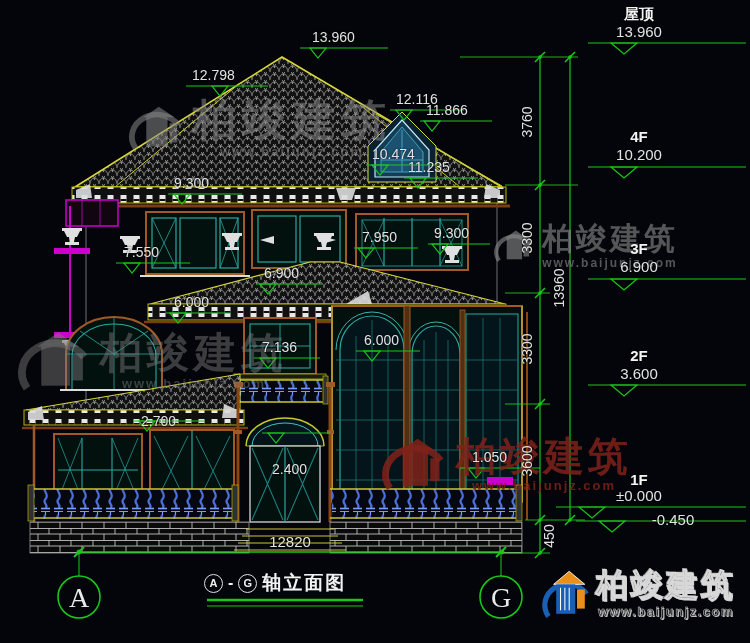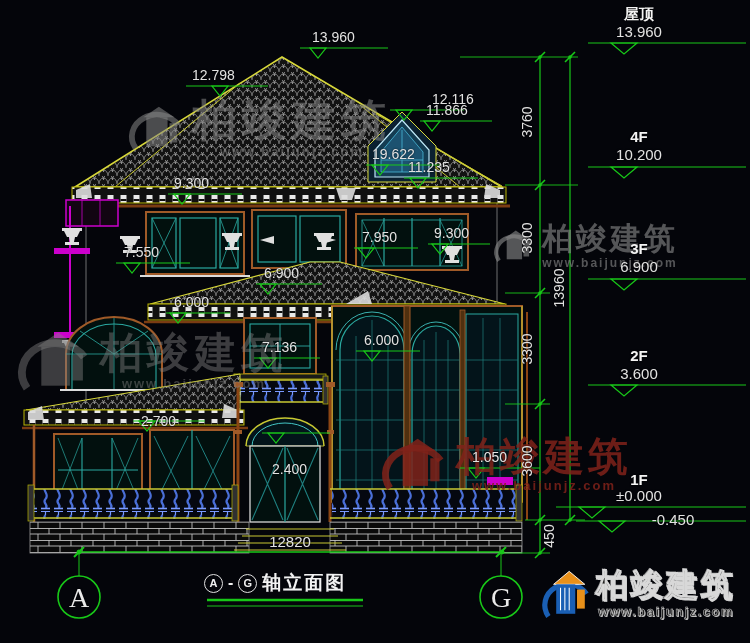--- a/index.html
+++ b/index.html
@@ -416,23 +416,23 @@
 
 <div id="title">
   <span class="circ">A</span>
   <span class="tsep">-</span>
   <span class="circ">G</span>
   <span class="ttext">轴立面图</span>
 </div>
 
 <span class="t" style="left: 312px; top: 30px;">13.960</span>
     <span class="t" style="left: 192px; top: 68px;">12.798</span>
-    <span class="t" style="left: 396px; top: 92px; margin-left: 36px;">12.116</span>
+    <span class="t" style="left: 396px; top: 92px;">12.116</span>
     <span class="t" style="left: 426px; top: 103px;">11.866</span>
-    <span class="t" style="left: 372px; top: 147px;">19.622</span>
+    <span class="t" style="left: 372px; top: 147px;">10.474</span>
     <span class="t" style="left: 408px; top: 160px;">11.235</span>
     <span class="t" style="left: 174px; top: 176px;">9.300</span>
     <span class="t" style="left: 434px; top: 226px;">9.300</span>
     <span class="t" style="left: 362px; top: 230px;">7.950</span>
     <span class="t" style="left: 124px; top: 245px; text-align: center;">7.550</span>
     <span class="t" style="left: 264px; top: 266px;">6.900</span>
     <span class="t" style="left: 174px; top: 295px;">6.000</span>
     <span class="t" style="left: 262px; top: 340px;">7.136</span>
     <span class="t" style="left: 364px; top: 333px;">6.000</span>
     <span class="t" style="left: 141px; top: 414px;">2.700</span>

